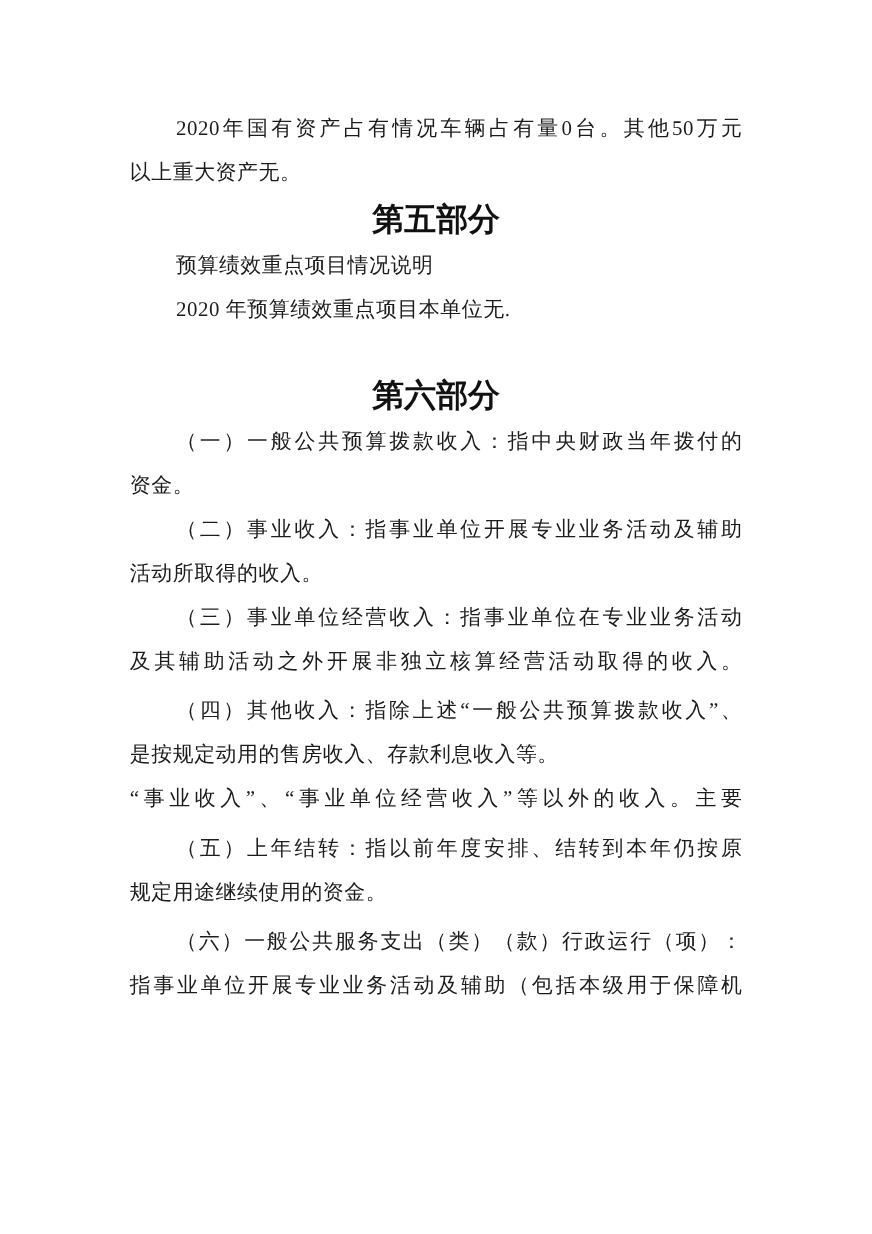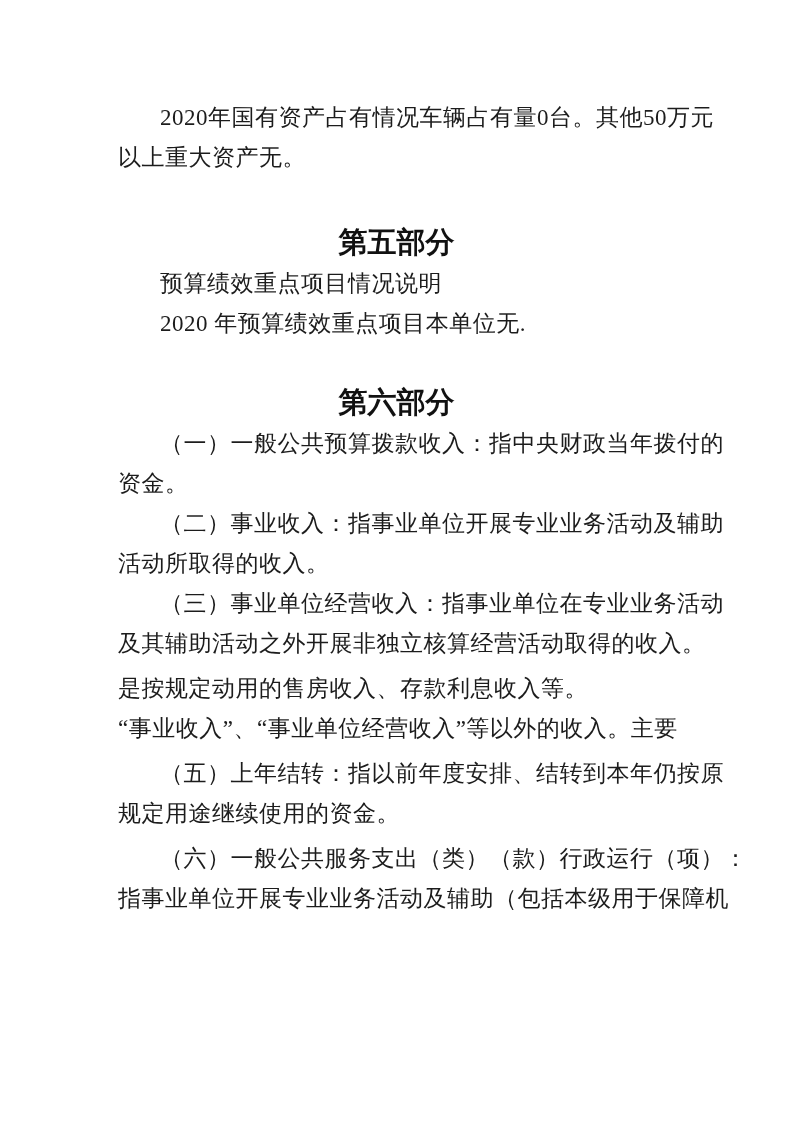--- a/index.html
+++ b/index.html
@@ -21,21 +21,21 @@
     left: 118px;
     top: 98px;
     width: 557px;
   }
   .para {
     margin: 0;
     padding: 0;
   }
   .line {
     display: block;
-    font-size: 23px;
+    font-size: 19px;
     line-height: 40px;
     white-space: nowrap;
     text-align: left;
     letter-spacing: 0.5px;
   }
   .line.fill {
     text-align: justify;
     text-align-last: justify;
   }
   .line.indent {
@@ -44,21 +44,21 @@
   .heading {
     margin: 0;
     font-family: "Liberation Sans", sans-serif;
     font-weight: 700;
     font-size: 29px;
     line-height: 44px;
     text-align: center;
     color: #111111;
   }
   
-  [data-block-index="1"] { margin-top: 42px; }   
+  [data-block-index="1"] { }   
   [data-block-index="4"] { margin-top: 36px; }   
   [data-block-index="9"],
   [data-block-index="10"],
   [data-block-index="11"] { margin-top: 5px; }   
   .footer {
     position: absolute;
     left: 16px;
     top: 1040px;
     width: 100%;
     text-align: right;
@@ -90,20 +90,21 @@
       </p>
       <p class="para" data-block-index="7">
         <span class="line indent fill">（二）事业收入：指事业单位开展专业业务活动及辅助</span>
         <span class="line">活动所取得的收入。</span>
       </p>
       <p class="para" data-block-index="8">
         <span class="line indent fill">（三）事业单位经营收入：指事业单位在专业业务活动</span>
         <span class="line fill">及其辅助活动之外开展非独立核算经营活动取得的收入。</span>
       </p>
       <p class="para" data-block-index="9">
+        <span class="line indent fill">（四）其他收入：指除上述“一般公共预算拨款收入”、</span>
         <span class="line">是按规定动用的售房收入、存款利息收入等。</span>
         <span class="line fill">“事业收入”、“事业单位经营收入”等以外的收入。主要</span>
       </p>
       <p class="para" data-block-index="10">
         <span class="line indent fill">（五）上年结转：指以前年度安排、结转到本年仍按原</span>
         <span class="line">规定用途继续使用的资金。</span>
       </p>
       <p class="para" data-block-index="11">
         <span class="line indent fill">（六）一般公共服务支出（类）（款）行政运行（项）：</span>
         <span class="line fill">指事业单位开展专业业务活动及辅助（包括本级用于保障机</span>

